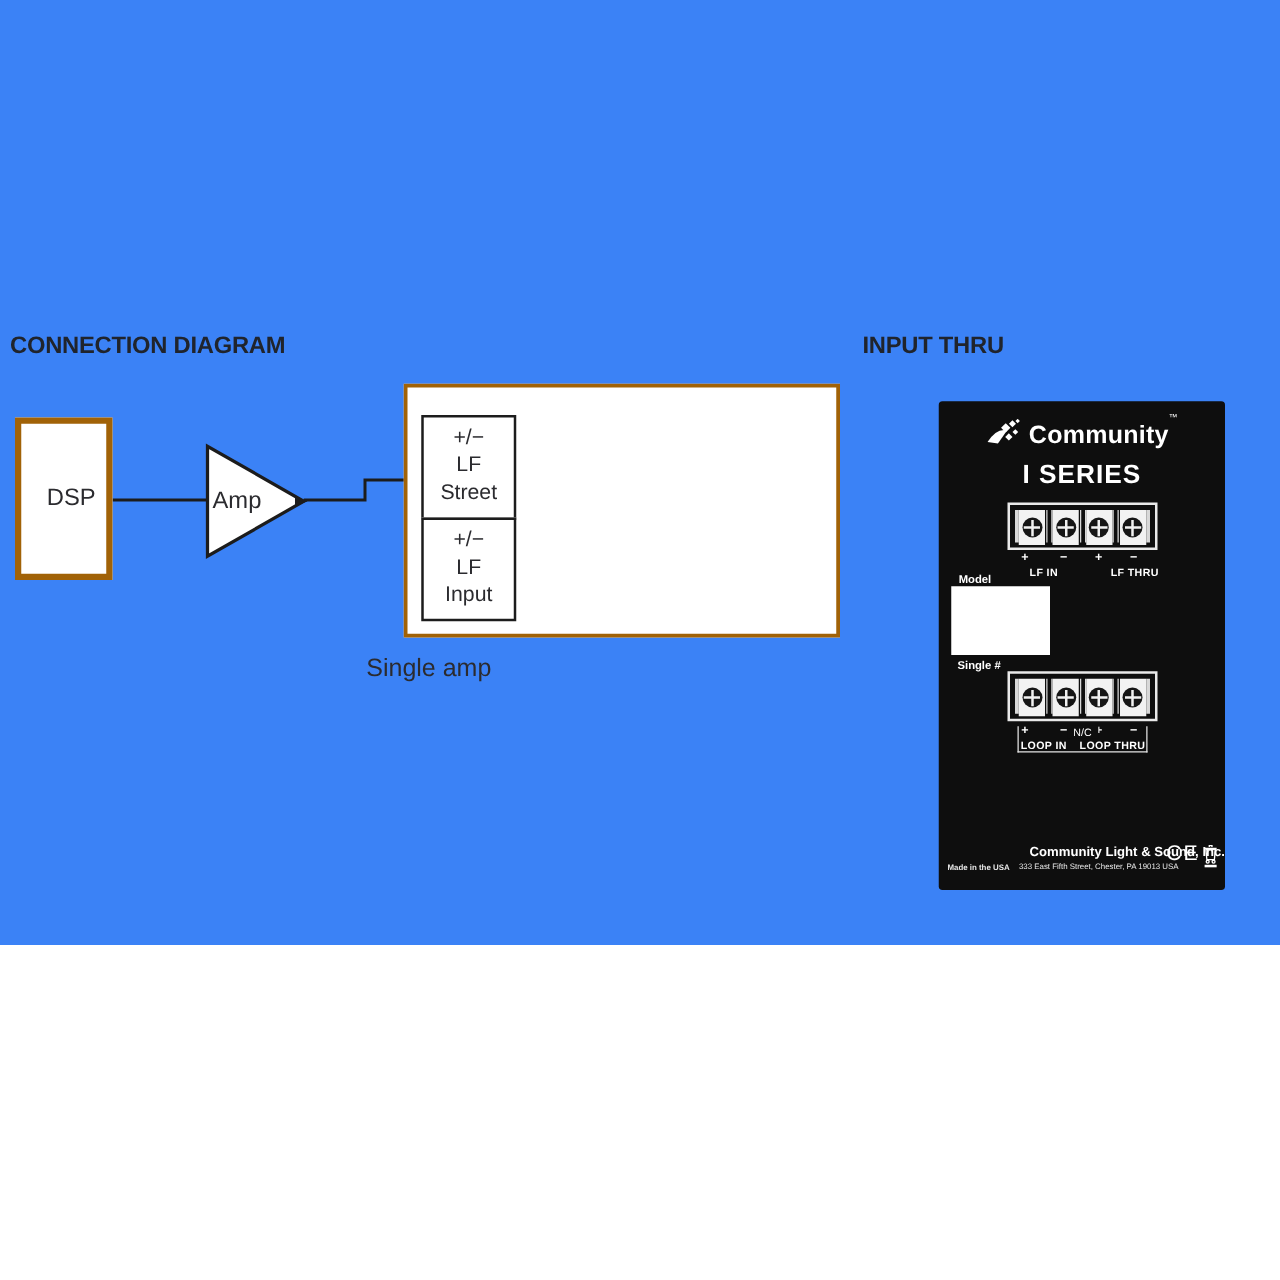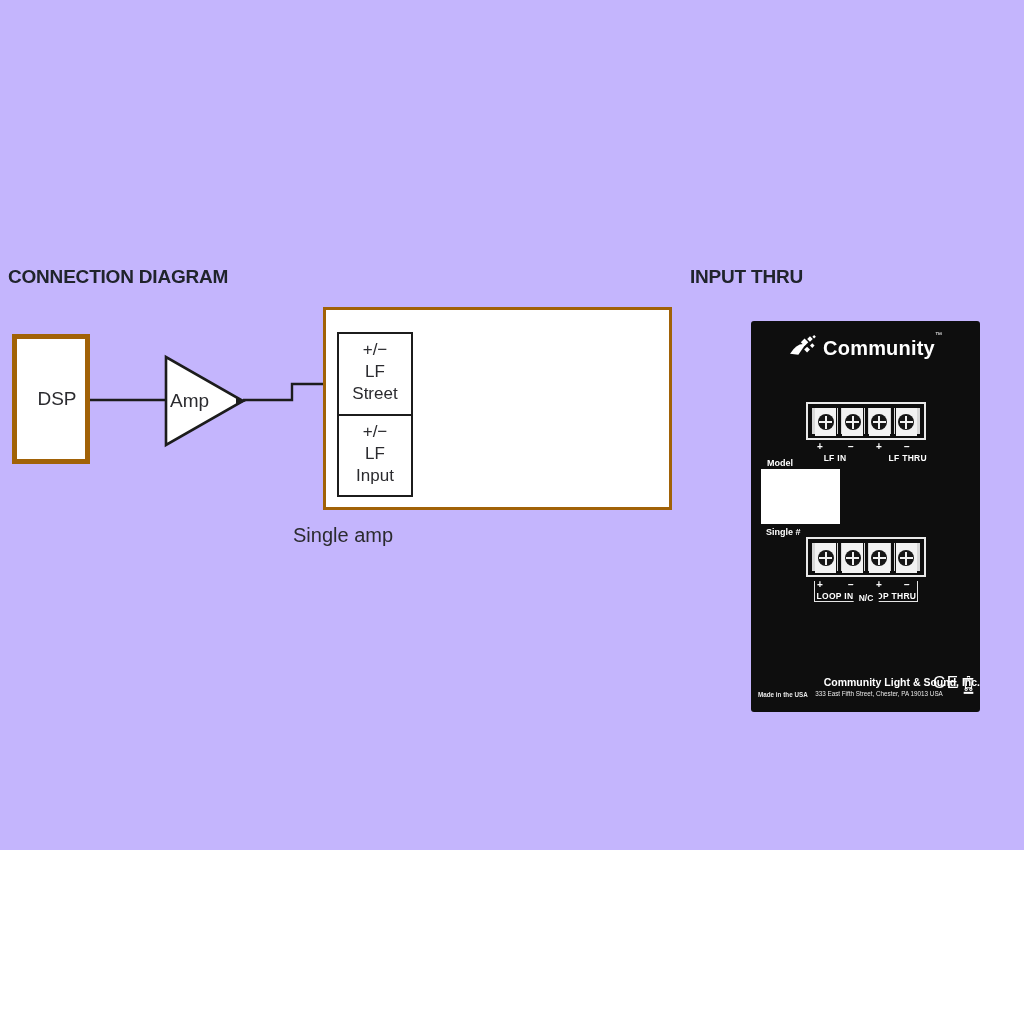--- a/index.html
+++ b/index.html
@@ -1,17 +1,17 @@
 <!DOCTYPE html>
 <html><head>
 <meta charset="utf-8">
 <style>
   html,body{margin:0;padding:0;background:#fff;}
   #canvas{
-    position:relative;width:1024px;height:850px;background:#c4b5fd;overflow:hidden;
+    position:relative;width:1024px;height:756px;background:#3b82f6;overflow:hidden;
     font-family:"Liberation Sans",sans-serif;
   }
   .abs{position:absolute;}
 
   
   .section-heading{
     font-weight:700;font-size:19px;letter-spacing:-0.2px;color:#20242c;
     white-space:nowrap;
   }
 
@@ -54,22 +54,22 @@
 
   .pol-mark{position:absolute;width:16px;text-align:center;font-size:10px;font-weight:700;color:#fff;}
   .term-label{position:absolute;width:70px;text-align:center;font-size:8.5px;font-weight:700;
     letter-spacing:0.3px;color:#fff;white-space:nowrap;}
 
   .small-panel-label{font-size:9px;font-weight:700;color:#fff;}
   .model-box{background:#ffffff;}
 
   .nc-bracket{box-sizing:border-box;border-left:1.5px solid #e5e5e5;border-right:1.5px solid #e5e5e5;
     border-bottom:1.5px solid #e5e5e5;}
-  .nc-text{position:absolute;left:50%;bottom:4px;transform:translate(-50%,55%);
-    background:#0e0e0e;padding:0 5px;font-size:8.5px;font-weight:700;color:#fff;}
+  .nc-text{position:absolute;left:50%;bottom:16px;transform:translate(-50%,55%);
+    background:#0e0e0e;padding:0 5px;font-size:8.5px;font-weight:400;color:#fff;}
 
   .footer-company{left:0;top:355px;width:229px;text-align:right;
     font-size:10.5px;font-weight:700;color:#fff;white-space:nowrap;}
   .footer-address{left:28px;top:369px;width:200px;text-align:center;
     font-size:6.3px;color:#e8e8e8;white-space:nowrap;}
   .footer-made{left:7px;top:370px;font-size:6.3px;font-weight:700;color:#e8e8e8;white-space:nowrap;}
   .ce-mark{left:182px;top:352px;font-size:17px;font-weight:400;letter-spacing:1.5px;color:#fff;}
 </style>
 </head>
 <body>
@@ -146,20 +146,21 @@
           <polygon points="24.2,0 25.9,1.7 24.2,3.4 22.5,1.7"></polygon>
           <polygon points="17.4,11.2 20.2,14 17.4,16.8 14.6,14"></polygon>
           <polygon points="22.4,8 24.6,10.2 22.4,12.4 20.2,10.2"></polygon>
         </g>
       </svg>
       <div>
         <span class="brand-text">Community</span><span class="tm">™</span>
       </div>
     </div>
 
+    <div class="abs series-text">I SERIES</div>
 
     <div class="abs tstrip" style="left:55px;top:81px;width:120px;height:38px;">
       <div class="endcap"></div>
       <div class="tcell">
           <div class="screw"></div>
         </div>
       <div class="tsep"></div>
       <div class="tcell">
           <div class="screw"></div>
         </div>

